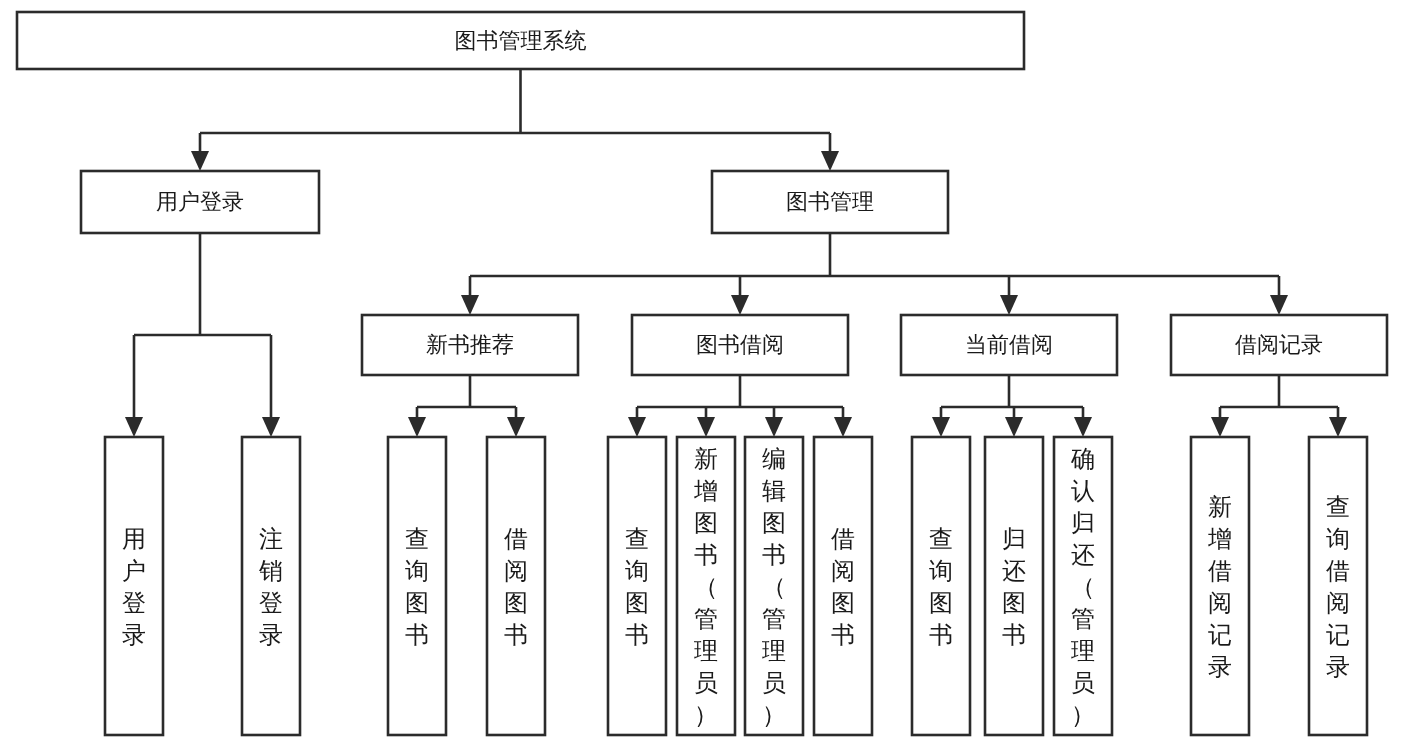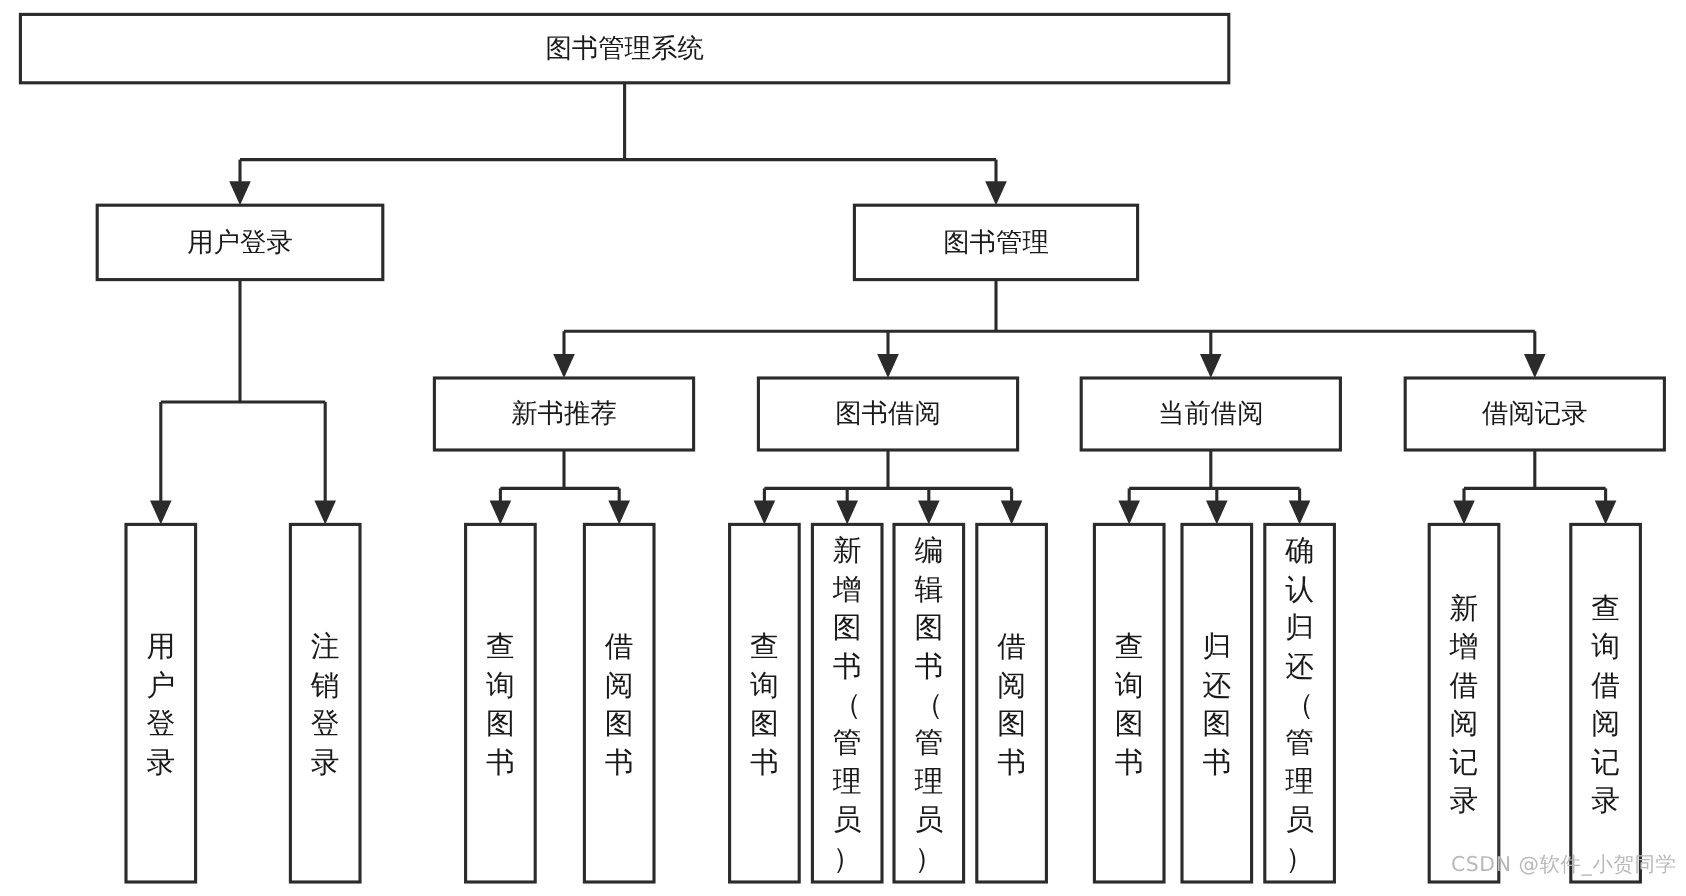--- a/index.html
+++ b/index.html
@@ -200,14 +200,13 @@
         <g>
           <rect x="1191" y="437" width="58" height="298" class="node-rect"></rect>
           <text x="1220" y="0" class="node-label-v"><tspan x="1220" y="514.96">新</tspan><tspan x="1220" y="546.96">增</tspan><tspan x="1220" y="578.96">借</tspan><tspan x="1220" y="610.96">阅</tspan><tspan x="1220" y="642.96">记</tspan><tspan x="1220" y="674.96">录</tspan></text>
         </g>
         <g>
           <rect x="1309" y="437" width="58" height="298" class="node-rect"></rect>
           <text x="1338" y="0" class="node-label-v"><tspan x="1338" y="514.96">查</tspan><tspan x="1338" y="546.96">询</tspan><tspan x="1338" y="578.96">借</tspan><tspan x="1338" y="610.96">阅</tspan><tspan x="1338" y="642.96">记</tspan><tspan x="1338" y="674.96">录</tspan></text>
         </g>
       </g>
   </svg>
-  <div class="watermark">CSDN @软件_小贺同学</div>
 </div>
 
 </body></html>

